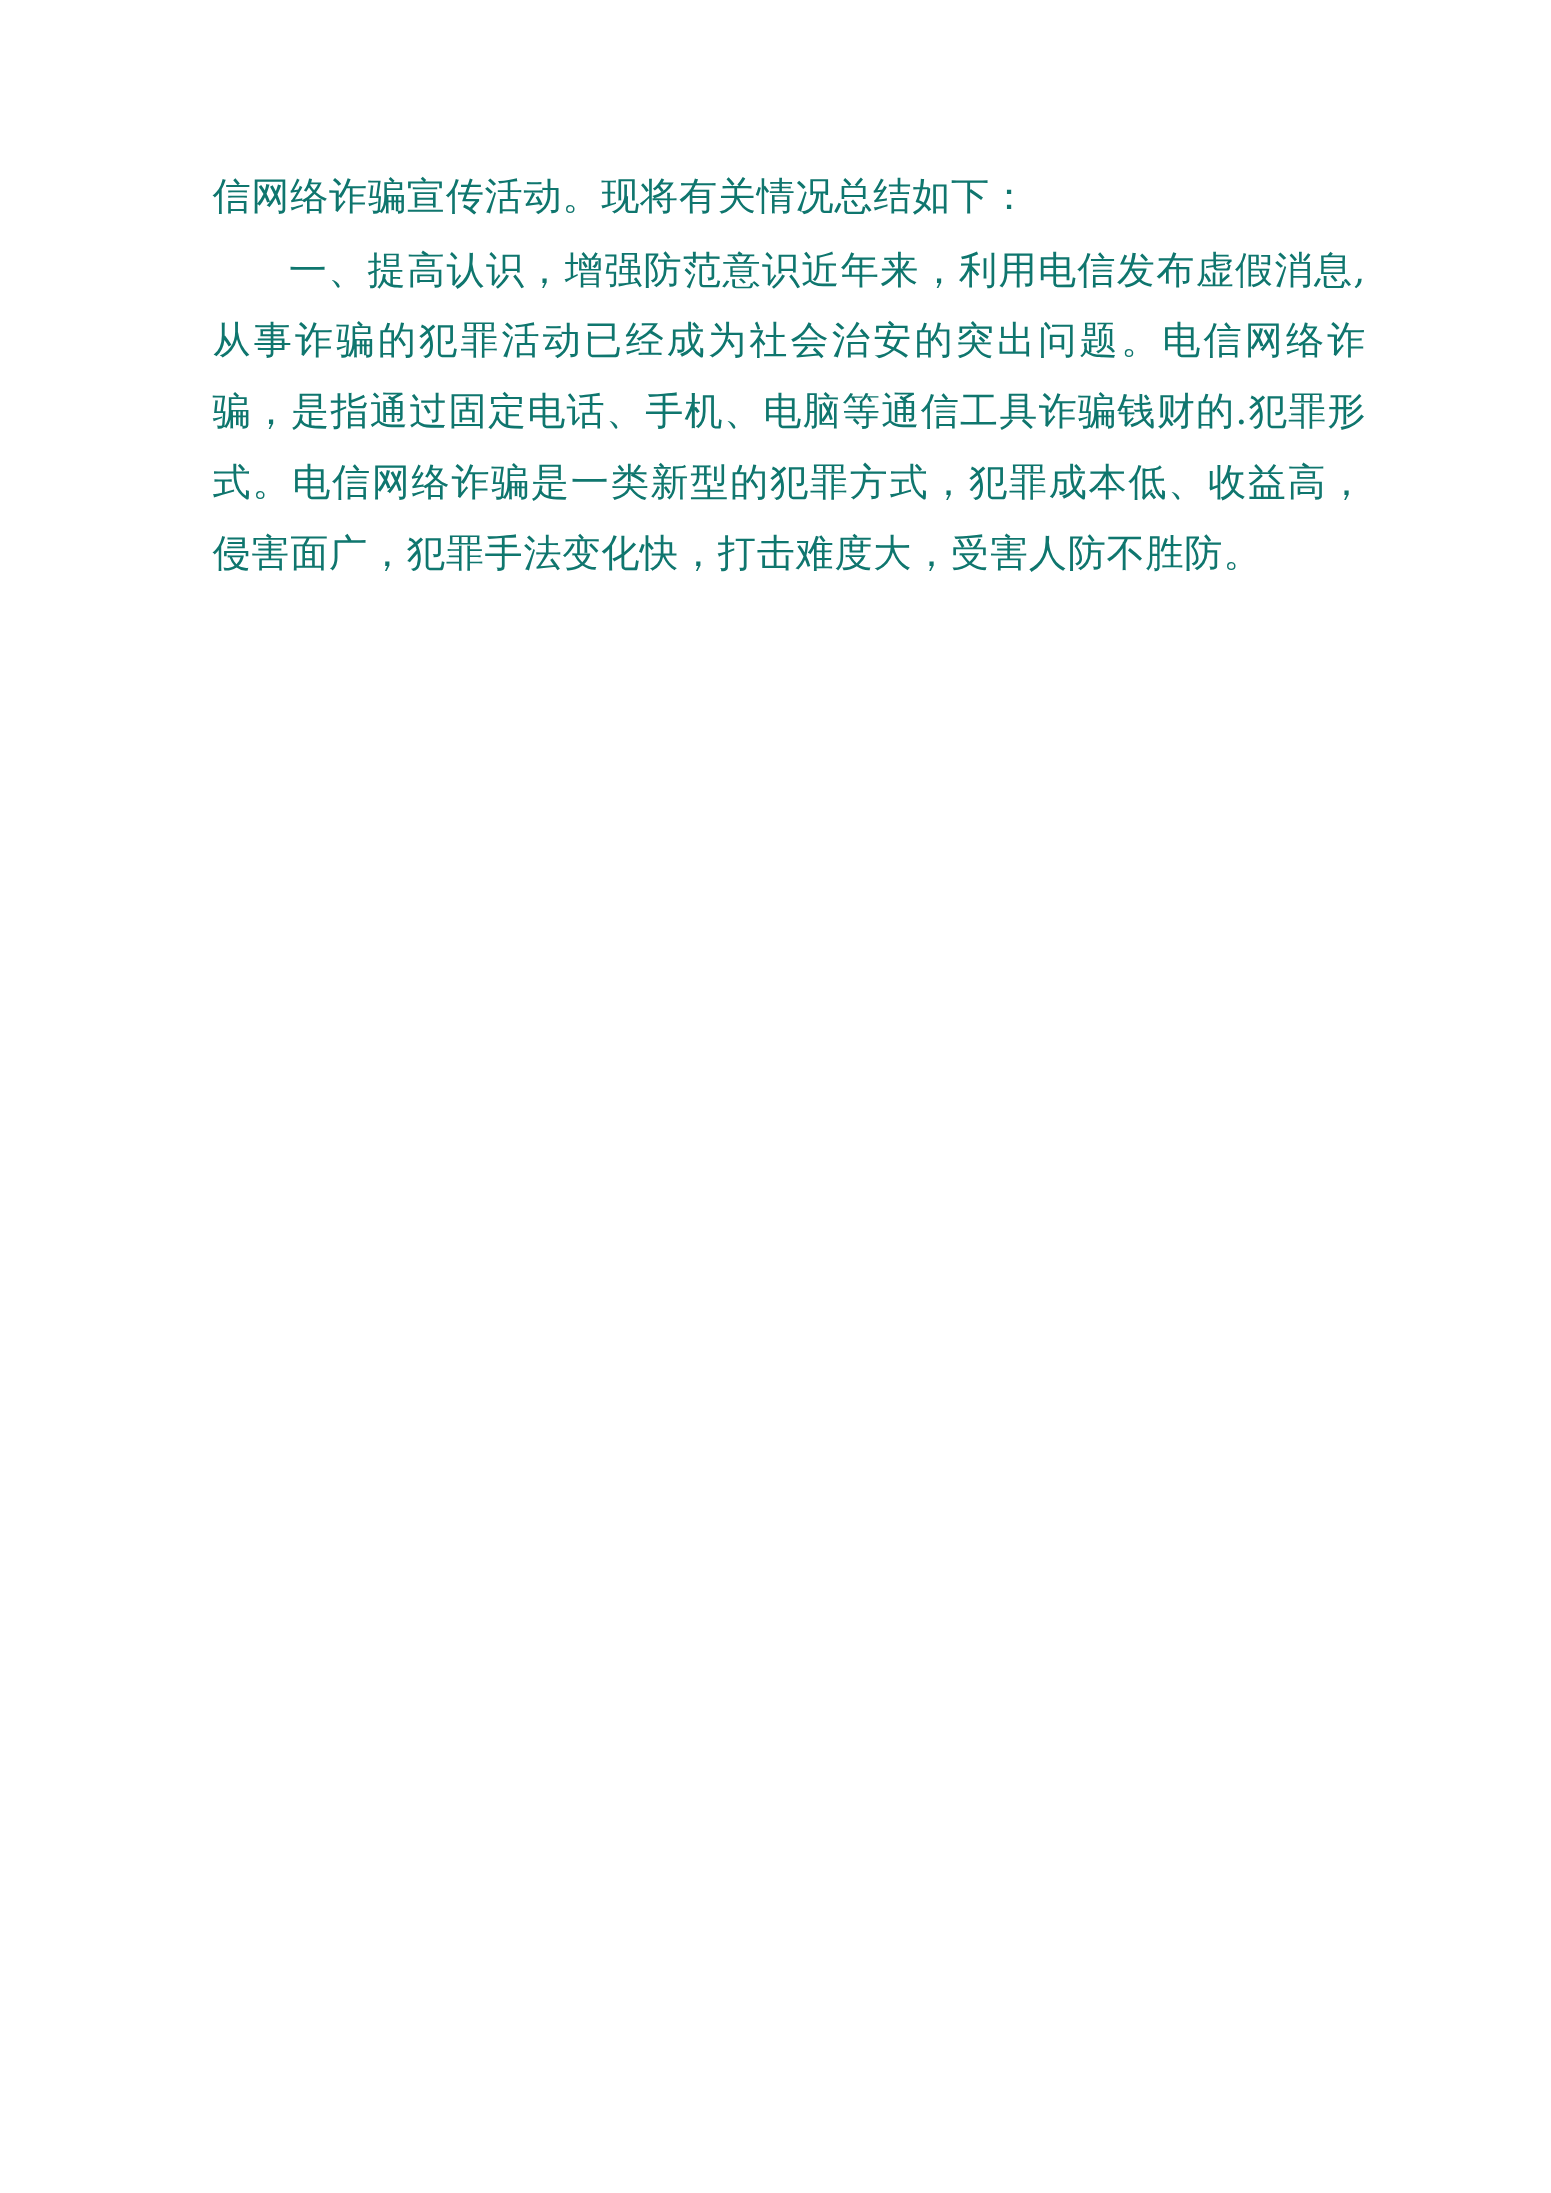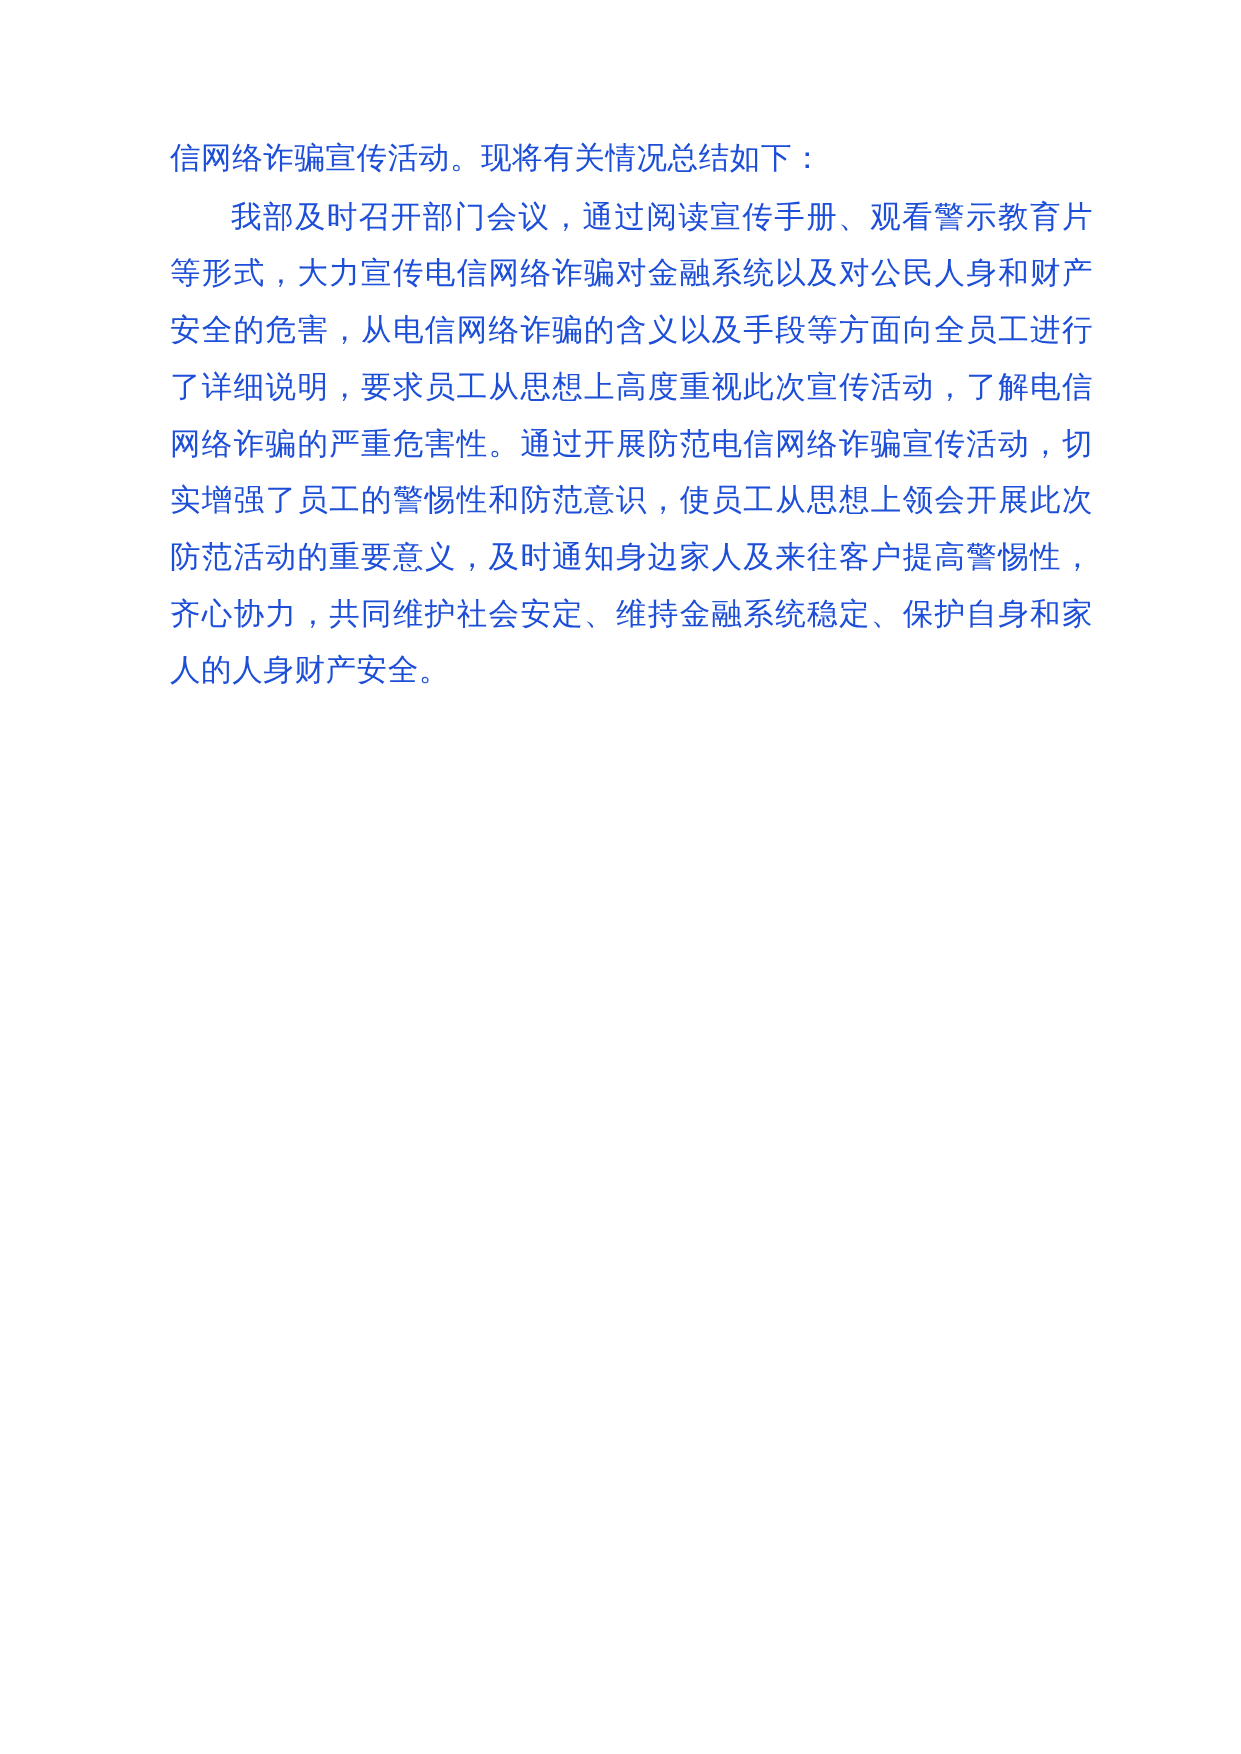--- a/index.html
+++ b/index.html
@@ -21,31 +21,31 @@
     box-sizing: border-box;
     padding: 130px 148px 60px 170px;
     background: #ffffff;
   }
   .doc-body {
     font-size: 30.5px;
     line-height: 1.86;
     letter-spacing: 0.6px;
     text-align: justify;
     text-justify: inter-ideograph;
-    color: #1d4ed8;
+    color: #0f766e;
   }
   .para {
     margin: 0 0 2px 0;
     text-indent: 0;
   }
   .para.indent {
     text-indent: 2em;
   }
 </style>
 </head>
 <body>
 
 <div class="page">
   <div class="doc-body">
     <p class="para">信网络诈骗宣传活动。现将有关情况总结如下：</p>
-    <p class="para indent">我部及时召开部门会议，通过阅读宣传手册、观看警示教育片等形式，大力宣传电信网络诈骗对金融系统以及对公民人身和财产安全的危害，从电信网络诈骗的含义以及手段等方面向全员工进行了详细说明，要求员工从思想上高度重视此次宣传活动，了解电信网络诈骗的严重危害性。通过开展防范电信网络诈骗宣传活动，切实增强了员工的警惕性和防范意识，使员工从思想上领会开展此次防范活动的重要意义，及时通知身边家人及来往客户提高警惕性，齐心协力，共同维护社会安定、维持金融系统稳定、保护自身和家人的人身财产安全。</p>
+    <p class="para indent">一、提高认识，增强防范意识近年来，利用电信发布虚假消息,从事诈骗的犯罪活动已经成为社会治安的突出问题。电信网络诈骗，是指通过固定电话、手机、电脑等通信工具诈骗钱财的.犯罪形式。电信网络诈骗是一类新型的犯罪方式，犯罪成本低、收益高，侵害面广，犯罪手法变化快，打击难度大，受害人防不胜防。</p>
   </div>
 </div>
 
 </body></html>

